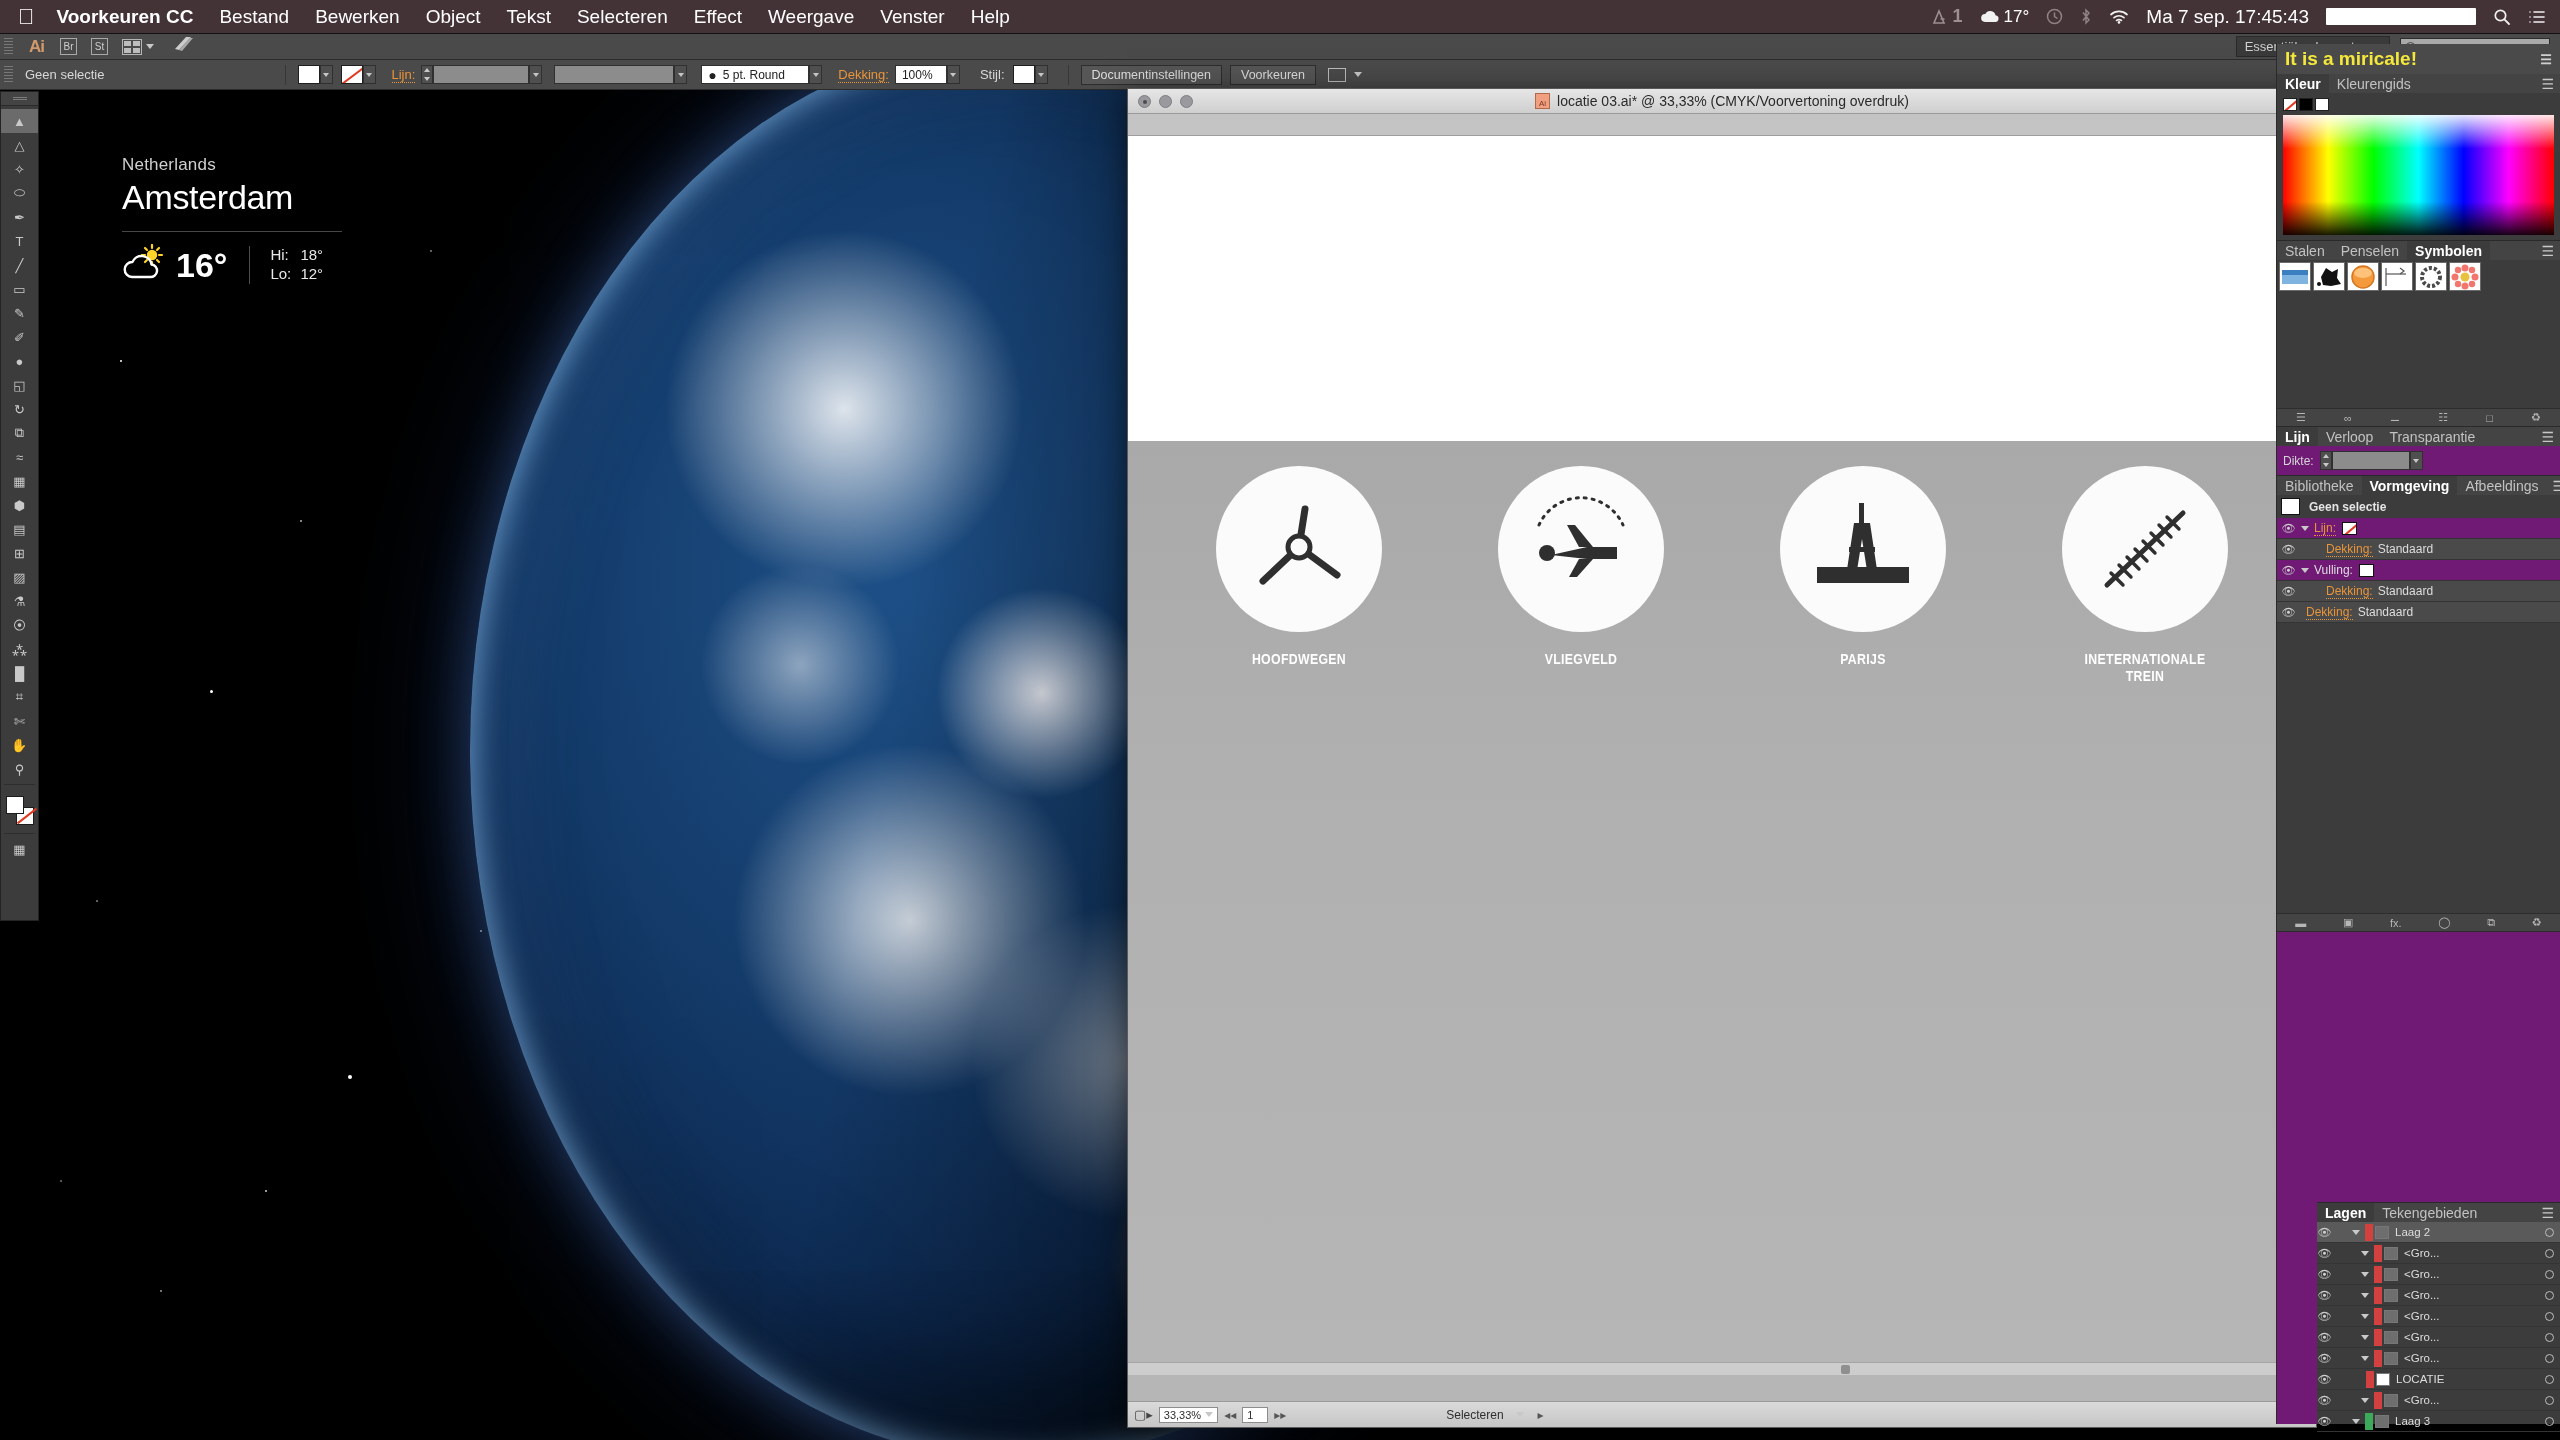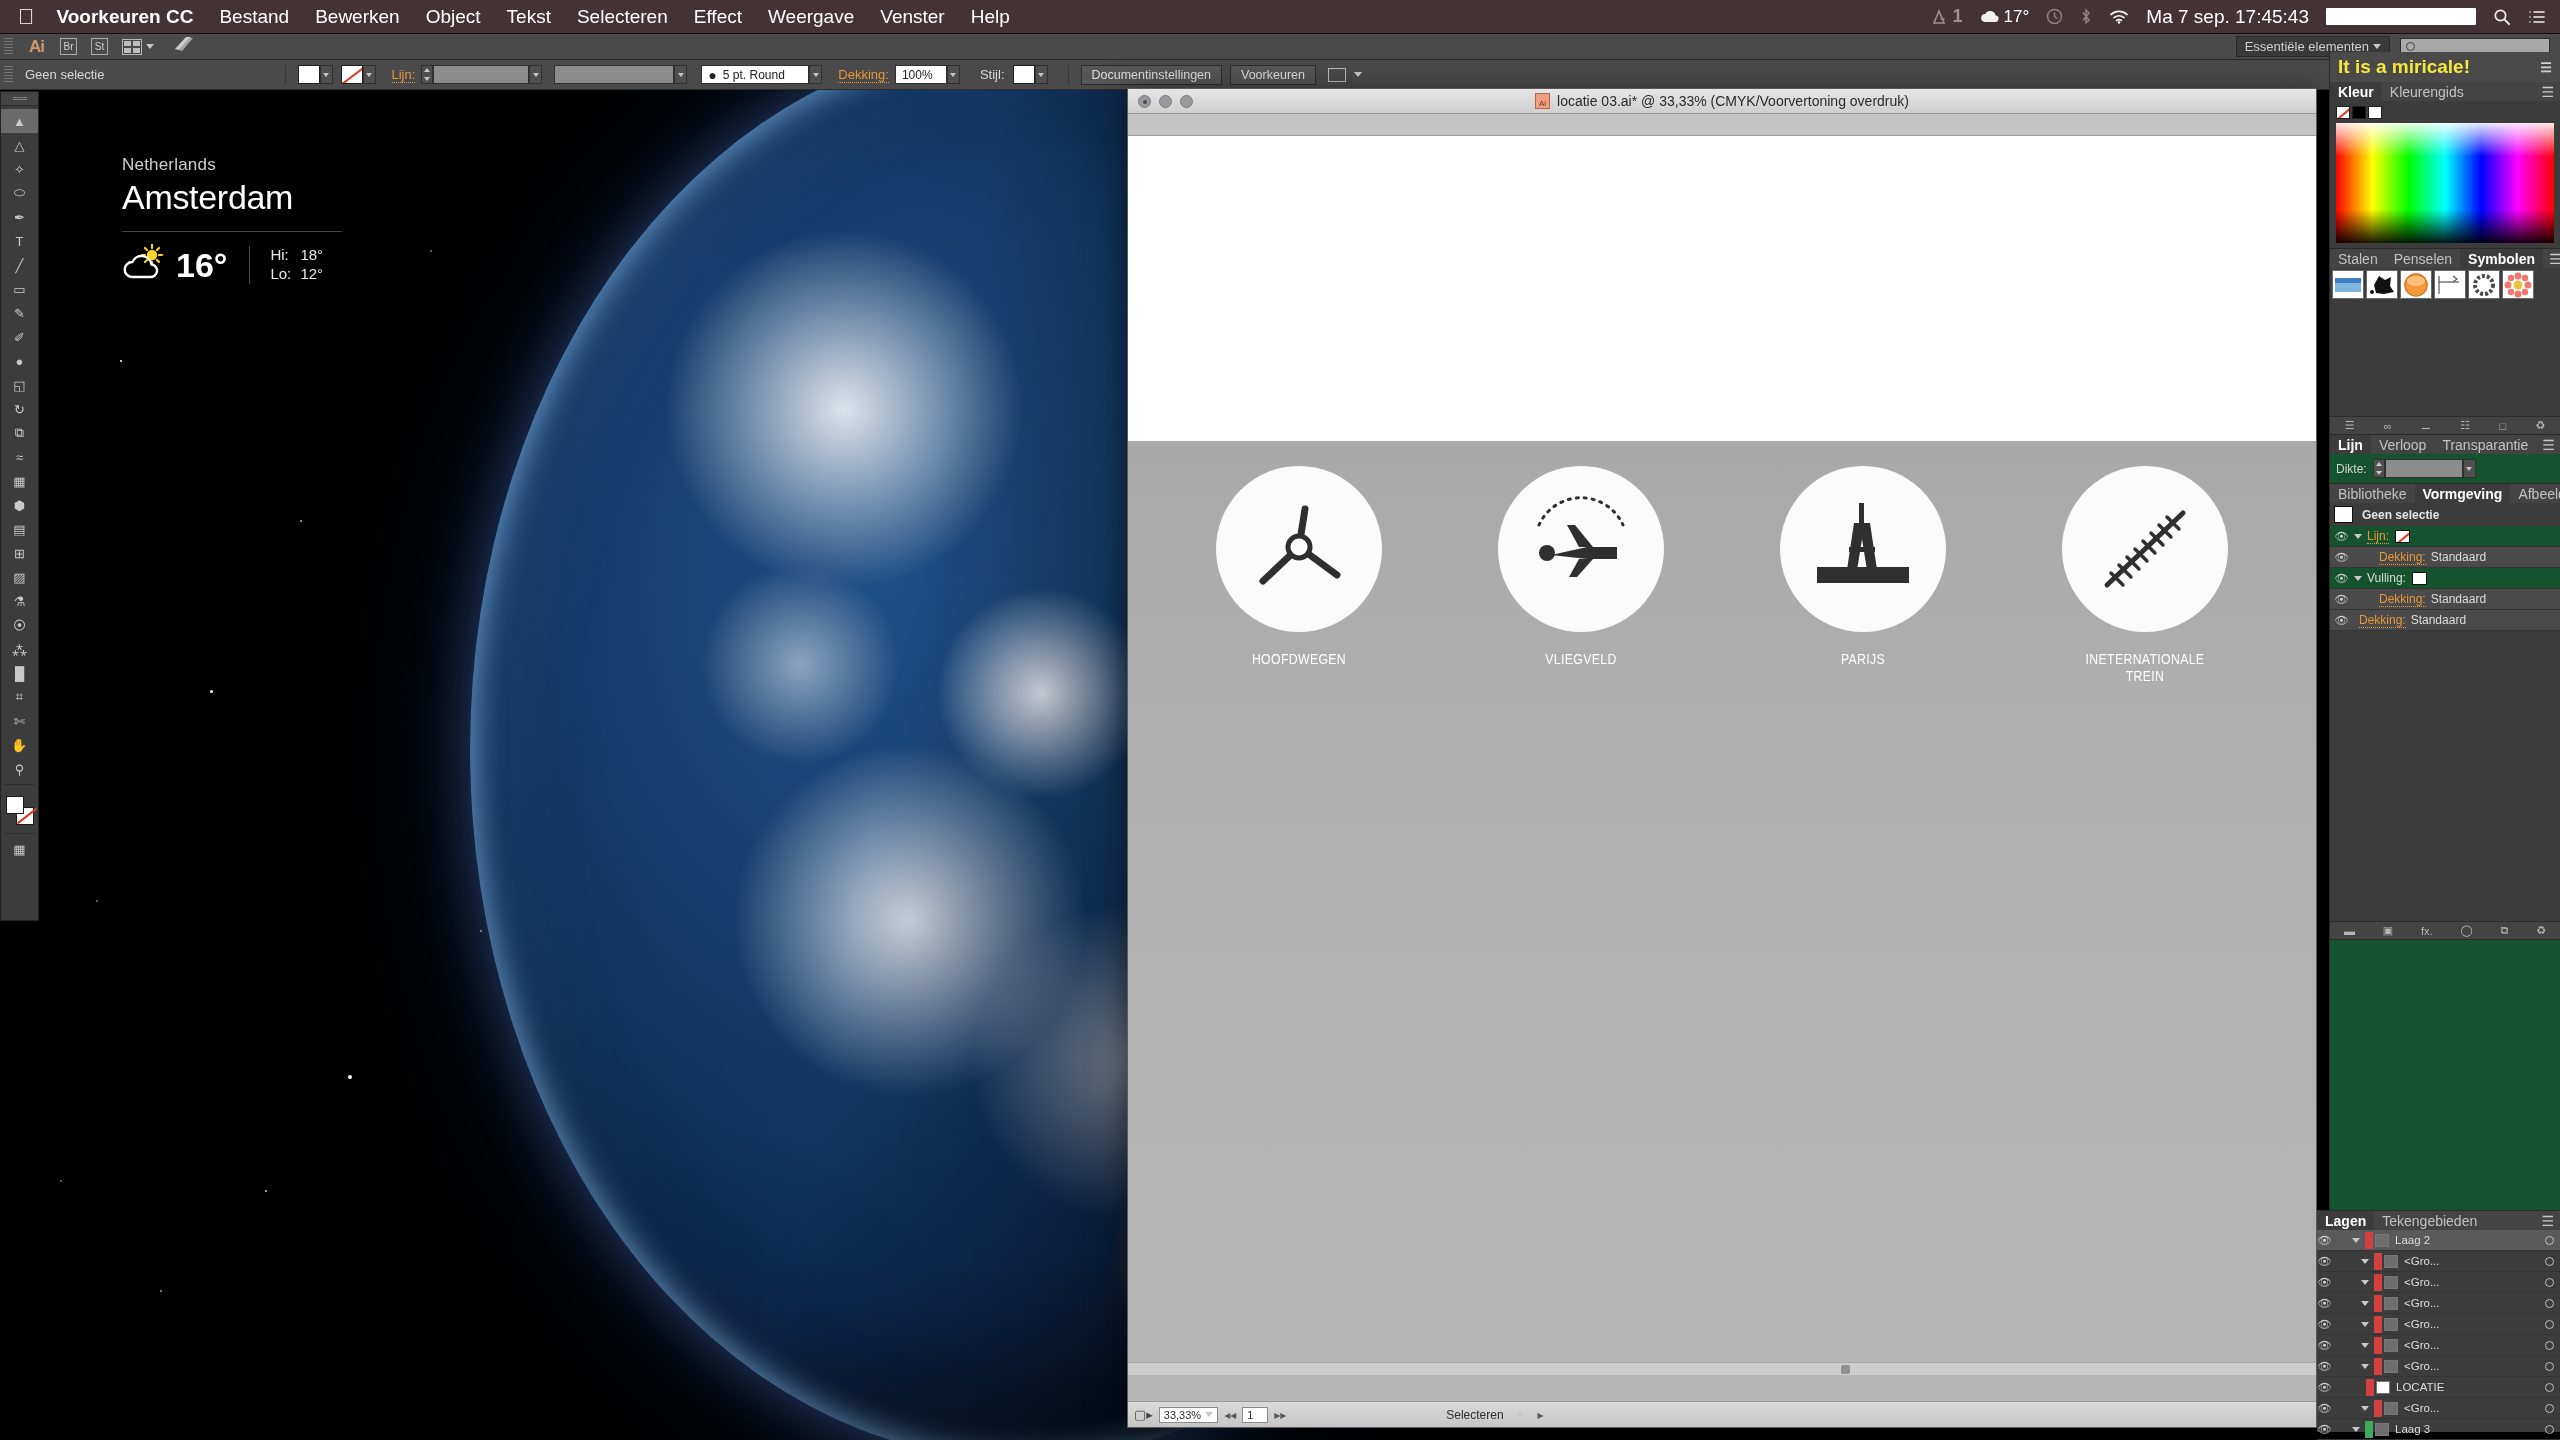--- a/index.html
+++ b/index.html
@@ -173,43 +173,43 @@
   }
   .ai-doc-ico { width:15px;height:16px;background:#f0a080;border:1px solid #b06a4a;color:#7a3a20;
     font-size:8px;display:flex;align-items:flex-end;justify-content:center;margin-right:7px;}
 
   .doc-tabbar { height:22px; background:#c4c4c4; border-bottom:1px solid #9e9e9e; }
   .canvas-white { height:305px; background:#ffffff; }
   .canvas-gray {
     flex:1; background:linear-gradient(to bottom,#a9a9a9 0%, #b0b0b0 35%, #b6b6b6 100%);
     position:relative;
   }
-  .icon-row { display:flex; justify-content:space-around; padding:25px 30px 0 30px; }
+  .icon-row { display:flex; justify-content:space-around; padding:25px 30px 0 30px;font-weight:bold; }
   .icon-item { width:180px; text-align:center; }
   .circle {
     width:166px;height:166px;border-radius:50%;background:#fbfbfb;margin:0 auto;
     display:flex;align-items:center;justify-content:center;
   }
   .icon-cap { margin-top:18px; color:#fff; font-size:15px; letter-spacing:0.4px;
     font-family:"Liberation Sans Narrow","Liberation Sans",sans-serif; transform:scaleX(0.82); }
 
   .doc-status {
     height:26px; background:linear-gradient(to bottom,#dadada,#c6c6c6);
     border-top:1px solid #9a9a9a; display:flex; align-items:center;
     font-size:12px; color:#2f2f2f; padding:0 6px;
   }
   .zoom-box{ display:flex;align-items:center;background:#fff;border:1px solid #8d8d8d;height:16px;
     padding:0 4px; font-size:11px; margin:12px 6px;}
   .hscroll{position:absolute;left:0;right:0;bottom:26px;height:13px;background:#cdcdcd;border-top:1px solid #a6a6a6;}
   .hscroll i{position:absolute;left:60%;top:2px;width:9px;height:9px;background:#8f8f8f;border-radius:2px;}
 
   
   .rightdock {
-    position:absolute; right:0; top:52px; width:231px; height:1380px;
-    background:#14532d; border-left:1px solid #2a2a2a;
+    position:absolute; right:0; top:44px; width:284px; height:1380px;
+    background:#701a75; border-left:1px solid #2a2a2a;
   }
   .banner {
     height:30px; background:#4a4a4a; display:flex; align-items:center;
     color:#f5e83c; font-weight:bold; font-size:19px; padding-left:8px;
   }
   .banner .menu-ico{ margin-left:auto; margin-right:8px; color:#cfcfcf; font-size:13px;}
   .panel { border-bottom:1px solid #2a2a2a; }
   .tabrow { height:19px; background:#444; display:flex; align-items:stretch; font-size:14px;}
   .tabrow .tab { padding:0 8px; display:flex; align-items:center; color:#c2c2c2; }
   .tabrow .tab.active { background:#3c3c3c; color:#fff; font-weight:bold; }

